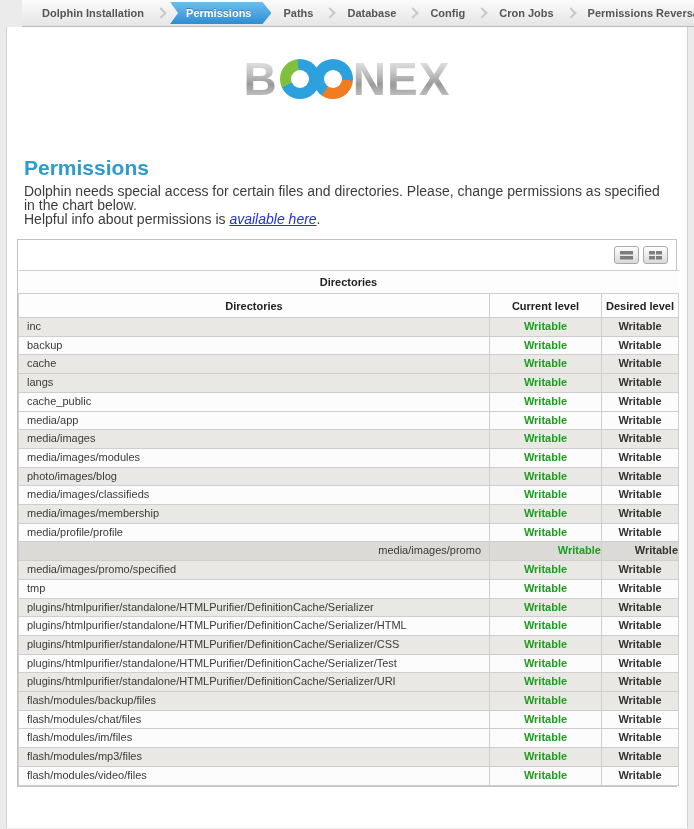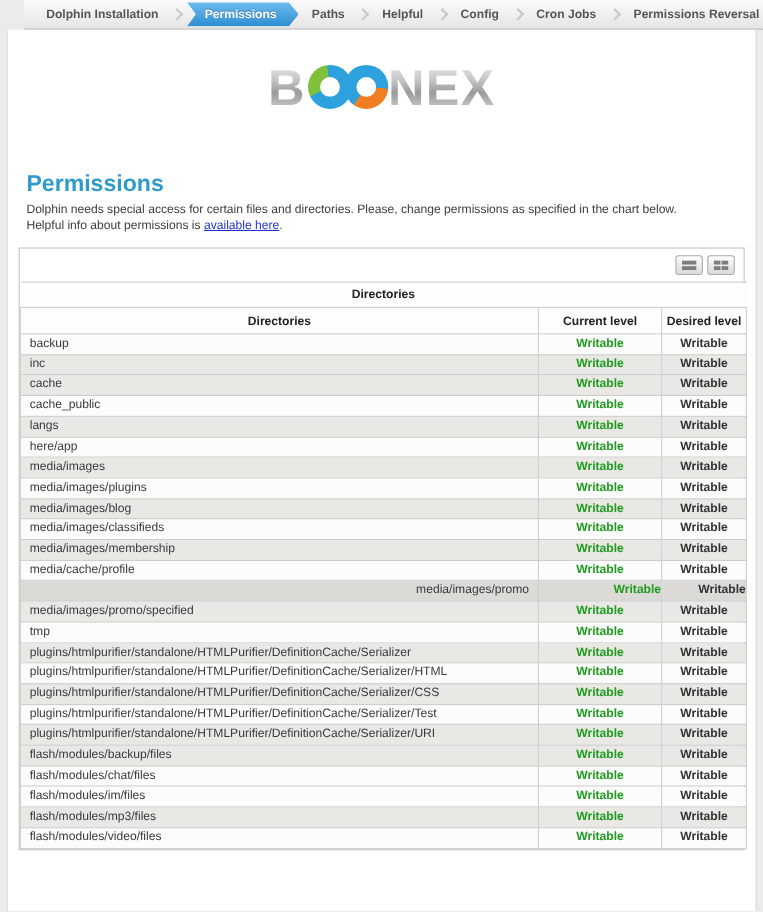--- a/index.html
+++ b/index.html
@@ -61,22 +61,22 @@
   }
   .ring { width: 40px; height: 40px; border-radius: 50%; position: relative; flex: 0 0 auto; }
   .ring::after {
     content: ""; position: absolute; left: 11px; top: 11px;
     width: 18px; height: 18px; border-radius: 50%; background: #fff;
   }
   .ring1 { background: conic-gradient(#2da1dd 0deg 245deg, #7fc13d 245deg 352deg, #2da1dd 352deg 360deg); margin-left: 2px; }
   .ring2 { background: conic-gradient(#2da1dd 0deg 95deg, #f07d22 95deg 215deg, #2da1dd 215deg 360deg); margin-left: -7px; }
   
   h1 { margin: 52px 0 0 17px; font-size: 21px; line-height: 24px; color: #2e9bc9; }
-  .intro { margin: 4px 17px 0; font-size: 11px; line-height: 14px; color: #3c3c3c; }
-  .intro a { color: #2233cc; text-decoration: underline; cursor: pointer; }
+  .intro { margin: 4px 17px 0; font-size: 14px; line-height: 14px; color: #3c3c3c; }
+  .intro a { color: #2233cc; text-decoration: underline; cursor: pointer; font-style: italic; }
   
   .panel { margin: 13px 10px 0; border: 1px solid #c3c3c3; background: #fff; }
   .toolbar {
     height: 30px; display: flex; align-items: center; justify-content: flex-end;
     gap: 4px; padding-right: 8px;
   }
   .view-btn {
     width: 25px; height: 18px;
     border: 1px solid #a9a9a9; border-radius: 3px;
     background: linear-gradient(#fefefe, #dadada);
@@ -112,21 +112,21 @@
 </head>
 <body>
 
 <nav class="stepnav">
   <span class="tab"><span class="tab-label">Dolphin Installation</span></span>
 <span class="chev"></span>
   <span class="tab active"><span class="tab-label">Permissions</span></span>
 
   <span class="tab"><span class="tab-label">Paths</span></span>
 <span class="chev"></span>
-  <span class="tab"><span class="tab-label">Helpful</span></span>
+  <span class="tab"><span class="tab-label">Database</span></span>
 <span class="chev"></span>
   <span class="tab"><span class="tab-label">Config</span></span>
 <span class="chev"></span>
   <span class="tab"><span class="tab-label">Cron Jobs</span></span>
 <span class="chev"></span>
   <span class="tab"><span class="tab-label">Permissions Reversal</span></span>
 <span class="chev"></span>
 
 </nav>
 
@@ -166,88 +166,88 @@
           <td colspan="3">Directories</td>
         </tr>
       </tbody>
       <tbody>
   <tr class="sec-head">
     <td class="h-name">Directories</td>
     <td class="h-cur">Current level</td>
     <td class="h-des">Desired level</td>
   </tr>
 
+  <tr class="data-row zebra-a">
+    <td class="c-path">inc</td>
+    <td class="c-cur">Writable</td>
+    <td class="c-des">Writable</td>
+  </tr>
+
   <tr class="data-row zebra-b">
     <td class="c-path">backup</td>
     <td class="c-cur">Writable</td>
     <td class="c-des">Writable</td>
   </tr>
 
   <tr class="data-row zebra-a">
-    <td class="c-path">inc</td>
-    <td class="c-cur">Writable</td>
-    <td class="c-des">Writable</td>
-  </tr>
-
-  <tr class="data-row zebra-a">
     <td class="c-path">cache</td>
     <td class="c-cur">Writable</td>
     <td class="c-des">Writable</td>
   </tr>
 
+  <tr class="data-row zebra-a">
+    <td class="c-path">langs</td>
+    <td class="c-cur">Writable</td>
+    <td class="c-des">Writable</td>
+  </tr>
+
   <tr class="data-row zebra-b">
     <td class="c-path">cache_public</td>
     <td class="c-cur">Writable</td>
     <td class="c-des">Writable</td>
   </tr>
 
-  <tr class="data-row zebra-a">
-    <td class="c-path">langs</td>
-    <td class="c-cur">Writable</td>
-    <td class="c-des">Writable</td>
-  </tr>
-
-  <tr class="data-row zebra-b">
-    <td class="c-path">here/app</td>
+  <tr class="data-row zebra-b">
+    <td class="c-path">media/app</td>
     <td class="c-cur">Writable</td>
     <td class="c-des">Writable</td>
   </tr>
 
   <tr class="data-row zebra-a">
     <td class="c-path">media/images</td>
     <td class="c-cur">Writable</td>
     <td class="c-des">Writable</td>
   </tr>
 
   <tr class="data-row zebra-b">
-    <td class="c-path">media/images/plugins</td>
-    <td class="c-cur">Writable</td>
-    <td class="c-des">Writable</td>
-  </tr>
-
-  <tr class="data-row zebra-a">
-    <td class="c-path">media/images/blog</td>
+    <td class="c-path">media/images/modules</td>
+    <td class="c-cur">Writable</td>
+    <td class="c-des">Writable</td>
+  </tr>
+
+  <tr class="data-row zebra-a">
+    <td class="c-path">photo/images/blog</td>
     <td class="c-cur">Writable</td>
     <td class="c-des">Writable</td>
   </tr>
 
   <tr class="data-row zebra-b">
     <td class="c-path">media/images/classifieds</td>
     <td class="c-cur">Writable</td>
     <td class="c-des">Writable</td>
   </tr>
 
   <tr class="data-row zebra-a">
     <td class="c-path">media/images/membership</td>
     <td class="c-cur">Writable</td>
     <td class="c-des">Writable</td>
   </tr>
 
   <tr class="data-row zebra-b">
-    <td class="c-path">media/cache/profile</td>
+    <td class="c-path">media/profile/profile</td>
     <td class="c-cur">Writable</td>
     <td class="c-des">Writable</td>
   </tr>
 
 
   <tr class="data-row zebra-b hl">
     <td class="c-path">media/images/promo</td>
     <td class="c-cur">Writable</td>
     <td class="c-des">Writable</td>
   </tr>

